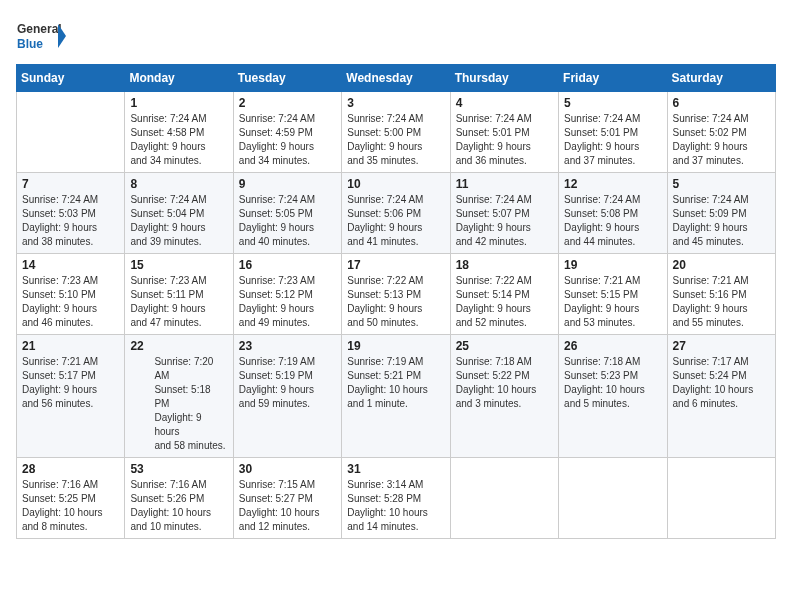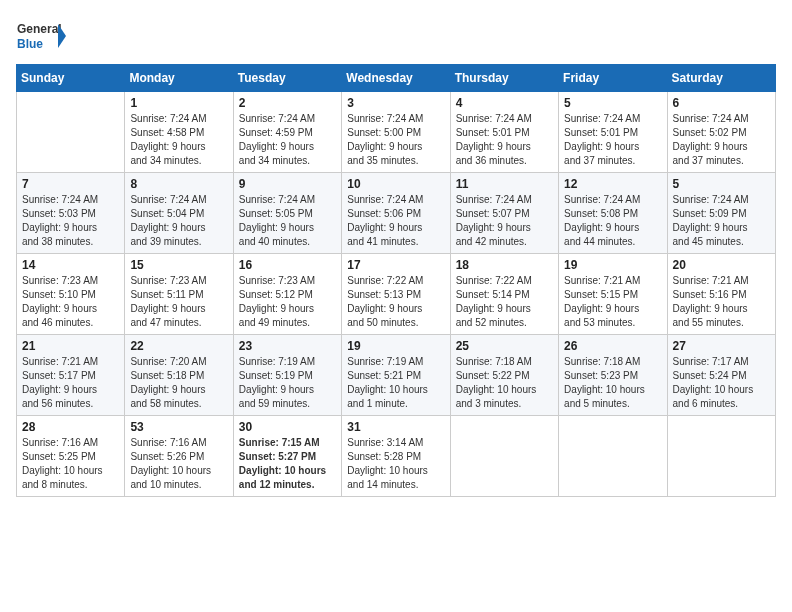--- a/index.html
+++ b/index.html
@@ -255,21 +255,21 @@
       <tr>
         <td>
           <span class="day-num">21</span>
           <div class="day-detail" style="white-space: pre-line;">Sunrise: 7:21 AM
 Sunset: 5:17 PM
 Daylight: 9 hours
 and 56 minutes.</div>
         </td>
         <td>
           <span class="day-num">22</span>
-          <div class="day-detail" style="white-space: pre-line;">Sunrise: 7:20 AM
+          <div class="day-detail" style="white-space: pre-line; margin-left: 24px;">Sunrise: 7:20 AM
 Sunset: 5:18 PM
 Daylight: 9 hours
 and 58 minutes.</div>
         </td>
         <td>
           <span class="day-num">23</span>
           <div class="day-detail" style="white-space: pre-line;">Sunrise: 7:19 AM
 Sunset: 5:19 PM
 Daylight: 9 hours
 and 59 minutes.</div>
@@ -313,21 +313,21 @@
         </td>
         <td>
           <span class="day-num">53</span>
           <div class="day-detail" style="white-space: pre-line;">Sunrise: 7:16 AM
 Sunset: 5:26 PM
 Daylight: 10 hours
 and 10 minutes.</div>
         </td>
         <td>
           <span class="day-num">30</span>
-          <div class="day-detail" style="white-space: pre-line; font-weight: bold;">Sunrise: 7:15 AM
+          <div class="day-detail" style="white-space: pre-line;">Sunrise: 7:15 AM
 Sunset: 5:27 PM
 Daylight: 10 hours
 and 12 minutes.</div>
         </td>
         <td>
           <span class="day-num">31</span>
           <div class="day-detail" style="white-space: pre-line;">Sunrise: 3:14 AM
 Sunset: 5:28 PM
 Daylight: 10 hours
 and 14 minutes.</div>

